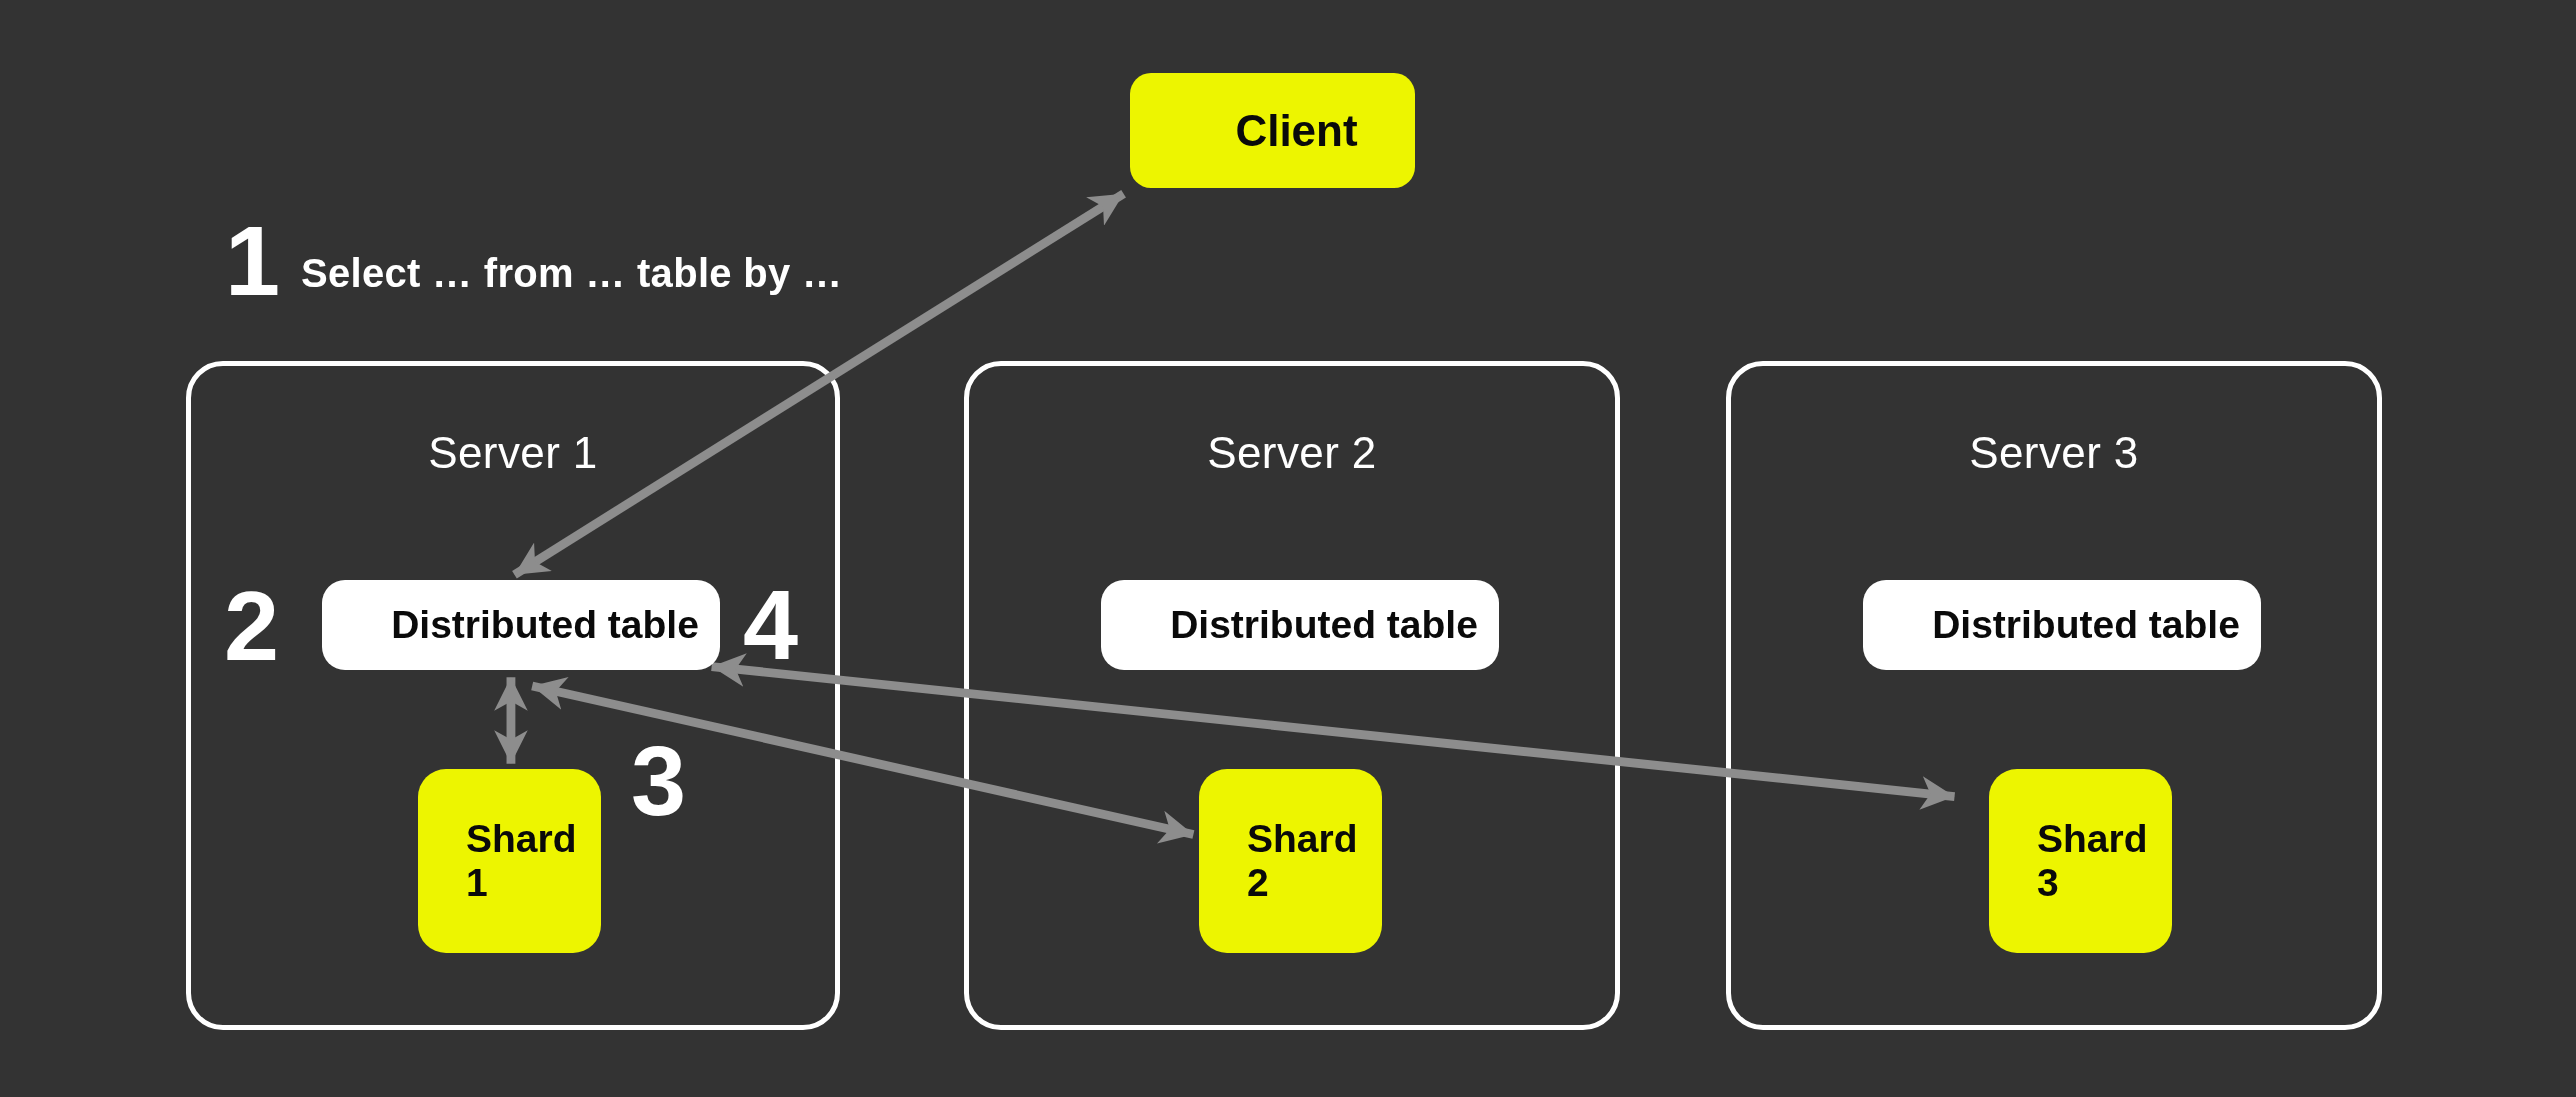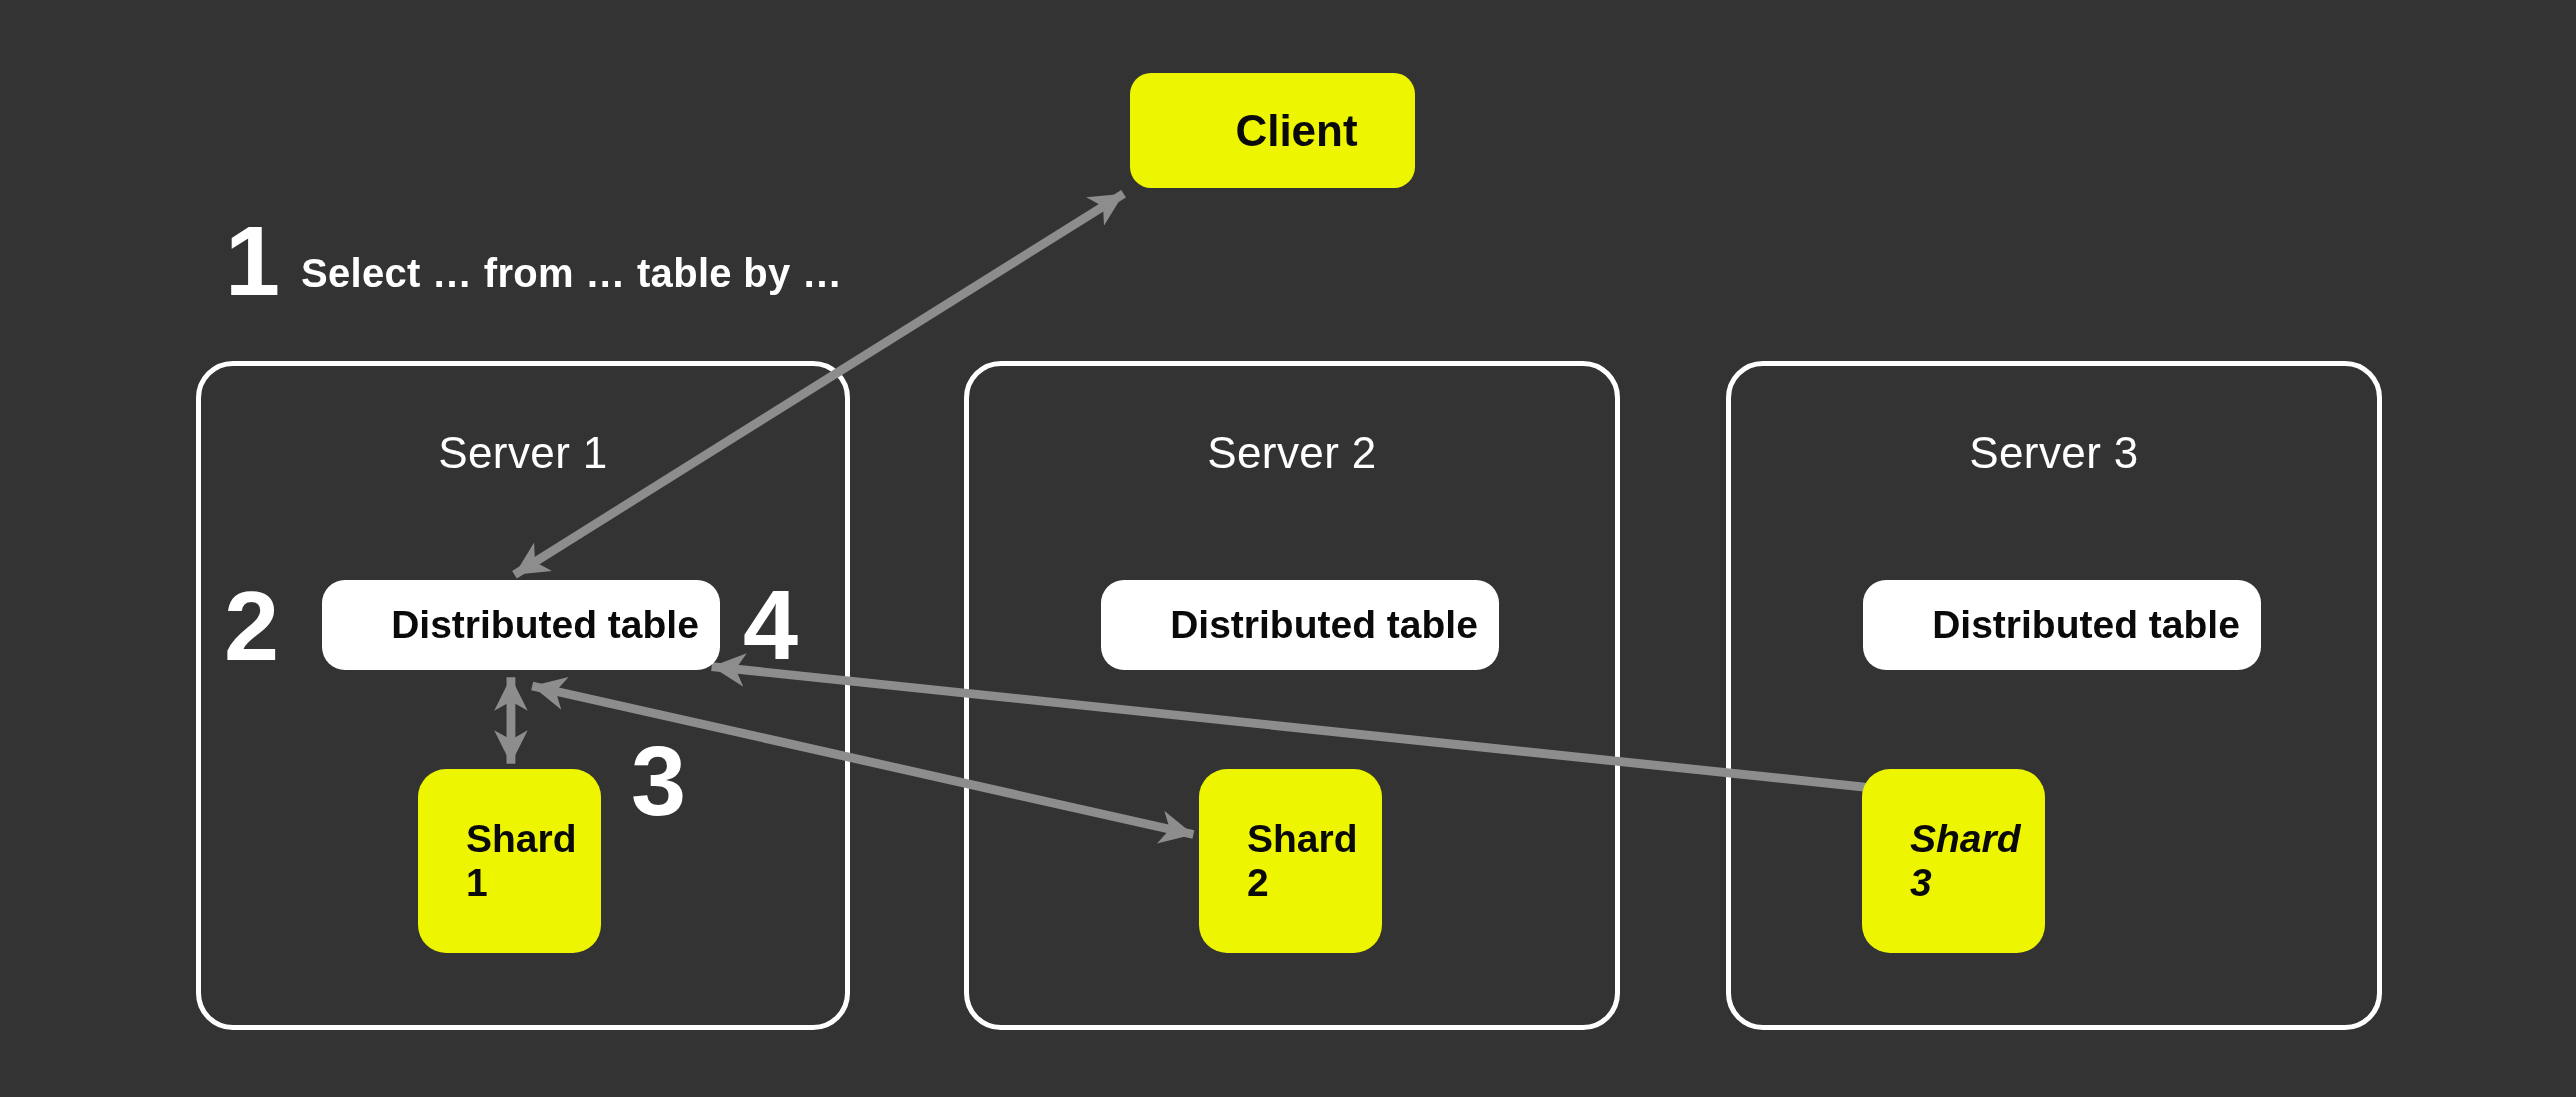--- a/index.html
+++ b/index.html
@@ -48,22 +48,22 @@
     top:580px;width:398px;height:90px;
     background:var(--white);border-radius:23px;
     font-size:39px;
   }
   .shard{
     top:769px;width:183px;height:184px;
     background:var(--yellow);border-radius:28px;
     font-size:39px;
   }
   .dt-1{left:322px;} .dt-2{left:1101px;} .dt-3{left:1863px;}
-  .sh-1{left:418px;} .sh-2{left:1199px;} .sh-3{left:1862px;font-style:italic;}
-  .srv-1{left:196px;width:654px;padding-left:48px;} .srv-2{left:964px;width:656px;text-decoration:underline;} .srv-3{left:1726px;width:656px;}
+  .sh-1{left:418px;} .sh-2{left:1199px;} .sh-3{left:1989px;}
+  .srv-1{left:186px;width:654px;padding-left:48px;} .srv-2{left:964px;width:656px;text-decoration:underline;} .srv-3{left:1726px;width:656px;}
   
   .stepnum{
     position:absolute;z-index:3;
     color:var(--white);font-weight:700;
     font-size:99px;line-height:1;
   }
   .n1{left:225px;top:211px;}
   .n2{left:224px;top:576px;}
   .n3{left:631px;top:731px;}
   .n4{left:743px;top:575px;}

